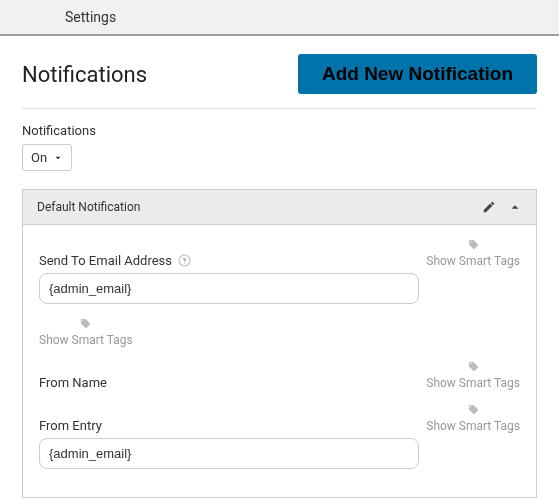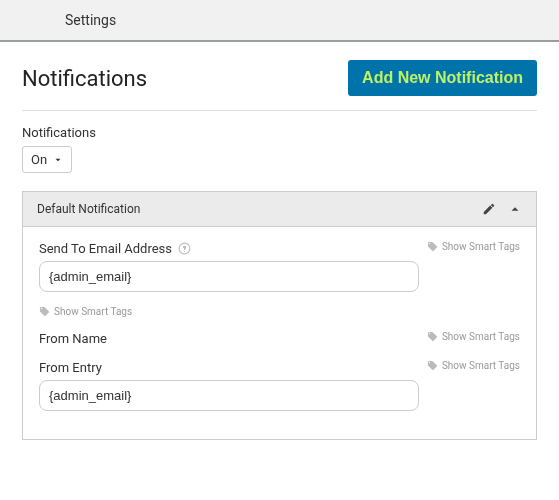--- a/index.html
+++ b/index.html
@@ -1,37 +1,37 @@
 <!DOCTYPE html>
 <html><head>
 <meta charset="utf-8">
 <style>
 * { box-sizing: border-box; margin: 0; padding: 0; }
 body { font-family: -apple-system, BlinkMacSystemFont, "Segoe UI", Roboto, sans-serif; background: #fff; color: #333; width: 559px; }
-.tabs-bar { background: #f1f1f1; border-bottom: 2px solid #999ea3; height: 42px; display: flex; align-items: center; padding-left: 65px; }
+.tabs-bar { background: #f1f1f1; border-bottom: 2px solid #999ea3; height: 36px; display: flex; align-items: center; padding-left: 65px; }
 .tab { font-size: 14px; color: #333; }
 .content { padding: 18px 22px; }
 .header-row { display: flex; justify-content: space-between; align-items: center; margin-bottom: 14px; }
 .page-title { font-size: 22px; font-weight: 400; color: #222; }
-.btn-primary { background: #0073aa; color: #bef264; border: none; padding: 9px 14px; font-size: 16px; font-weight: 600; cursor: pointer; border-radius: 3px; }
+.btn-primary { background: #0073aa; color: #000000; border: none; padding: 9px 24px; font-size: 19px; font-weight: 600; cursor: pointer; border-radius: 3px; }
 .divider { border: none; border-top: 1px solid #ddd; margin-bottom: 14px; }
 .toggle-label { font-size: 13px; color: #333; display: block; margin-bottom: 6px; }
 .select-wrap { display: inline-flex; align-items: center; border: 1px solid #ccc; border-radius: 3px; padding: 5px 8px; background: #fff; cursor: pointer; }
 .select-wrap span { font-size: 13px; margin-right: 6px; }
 .panel { border: 1px solid #ccc; margin-top: 18px; background: #fff; }
 .panel-header { background: #ebebeb; border-bottom: 1px solid #ccc; padding: 10px 14px; display: flex; justify-content: space-between; align-items: center; }
 .panel-title { font-size: 12px; color: #333; font-weight: 400; }
 .panel-actions { display: flex; gap: 12px; align-items: center; }
 .icon-btn { cursor: pointer; color: #444; display: flex; }
 .panel-body { padding: 14px 16px; }
 .field-group { margin-bottom: 14px; }
-.field-label-row { display: flex; justify-content: space-between; align-items: flex-start; margin-bottom: 5px; }
+.field-label-row { display: flex; justify-content: space-between; align-items: flex-end; margin-bottom: 5px; }
 .field-label { font-size: 13px; color: #333; display: flex; align-items: center; gap: 6px; }
 .help-icon { color: #bbb; display: inline-flex; }
-.smart-tags { font-size: 10px; color: #999; display: flex; align-items: center; gap: 4px; cursor: pointer; }
+.smart-tags { font-size: 12px; color: #999; display: flex; align-items: center; gap: 4px; cursor: pointer; flex-direction: column; }
 .smart-tags svg { color: #bbb; }
 .field-input { width: 100%; max-width: 380px; padding: 7px 9px; border: 1px solid #ccc; border-radius: 8px; font-size: 13px; color: #333; background: #fff; }
 </style>
 </head>
 <body>
 
 <div class="tabs-bar">
   <div class="tab">Settings</div>
 </div>
 

